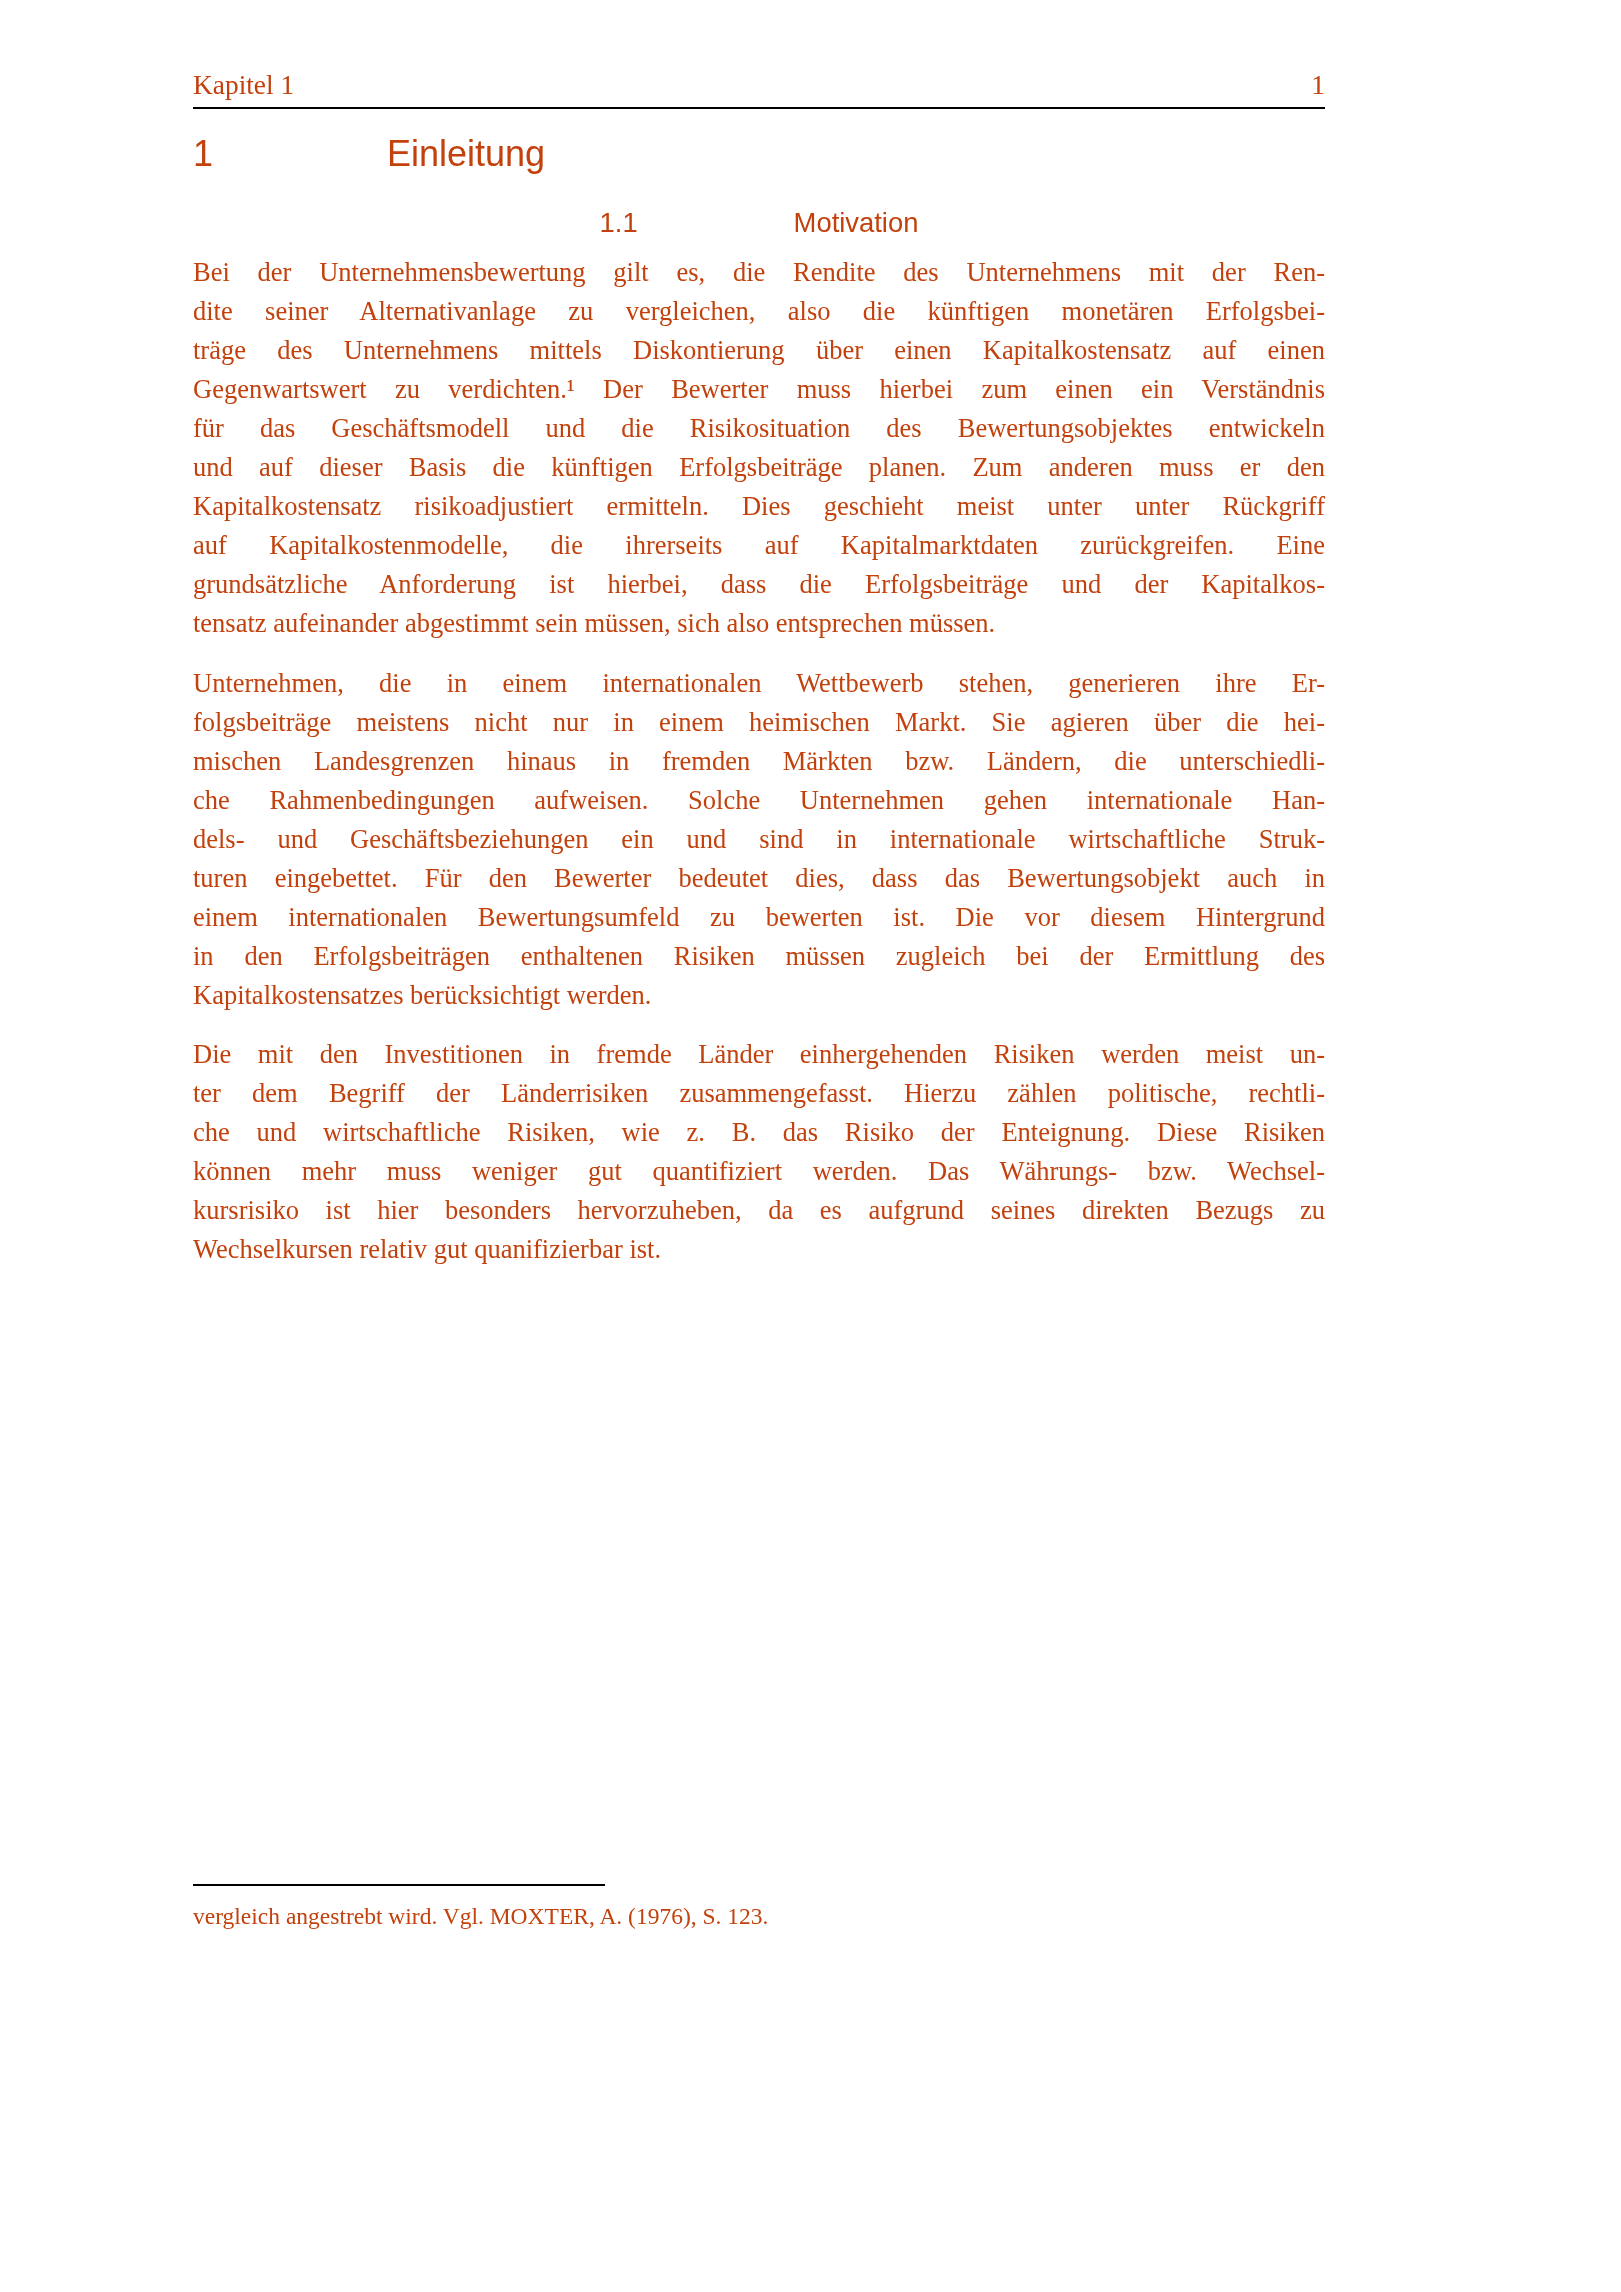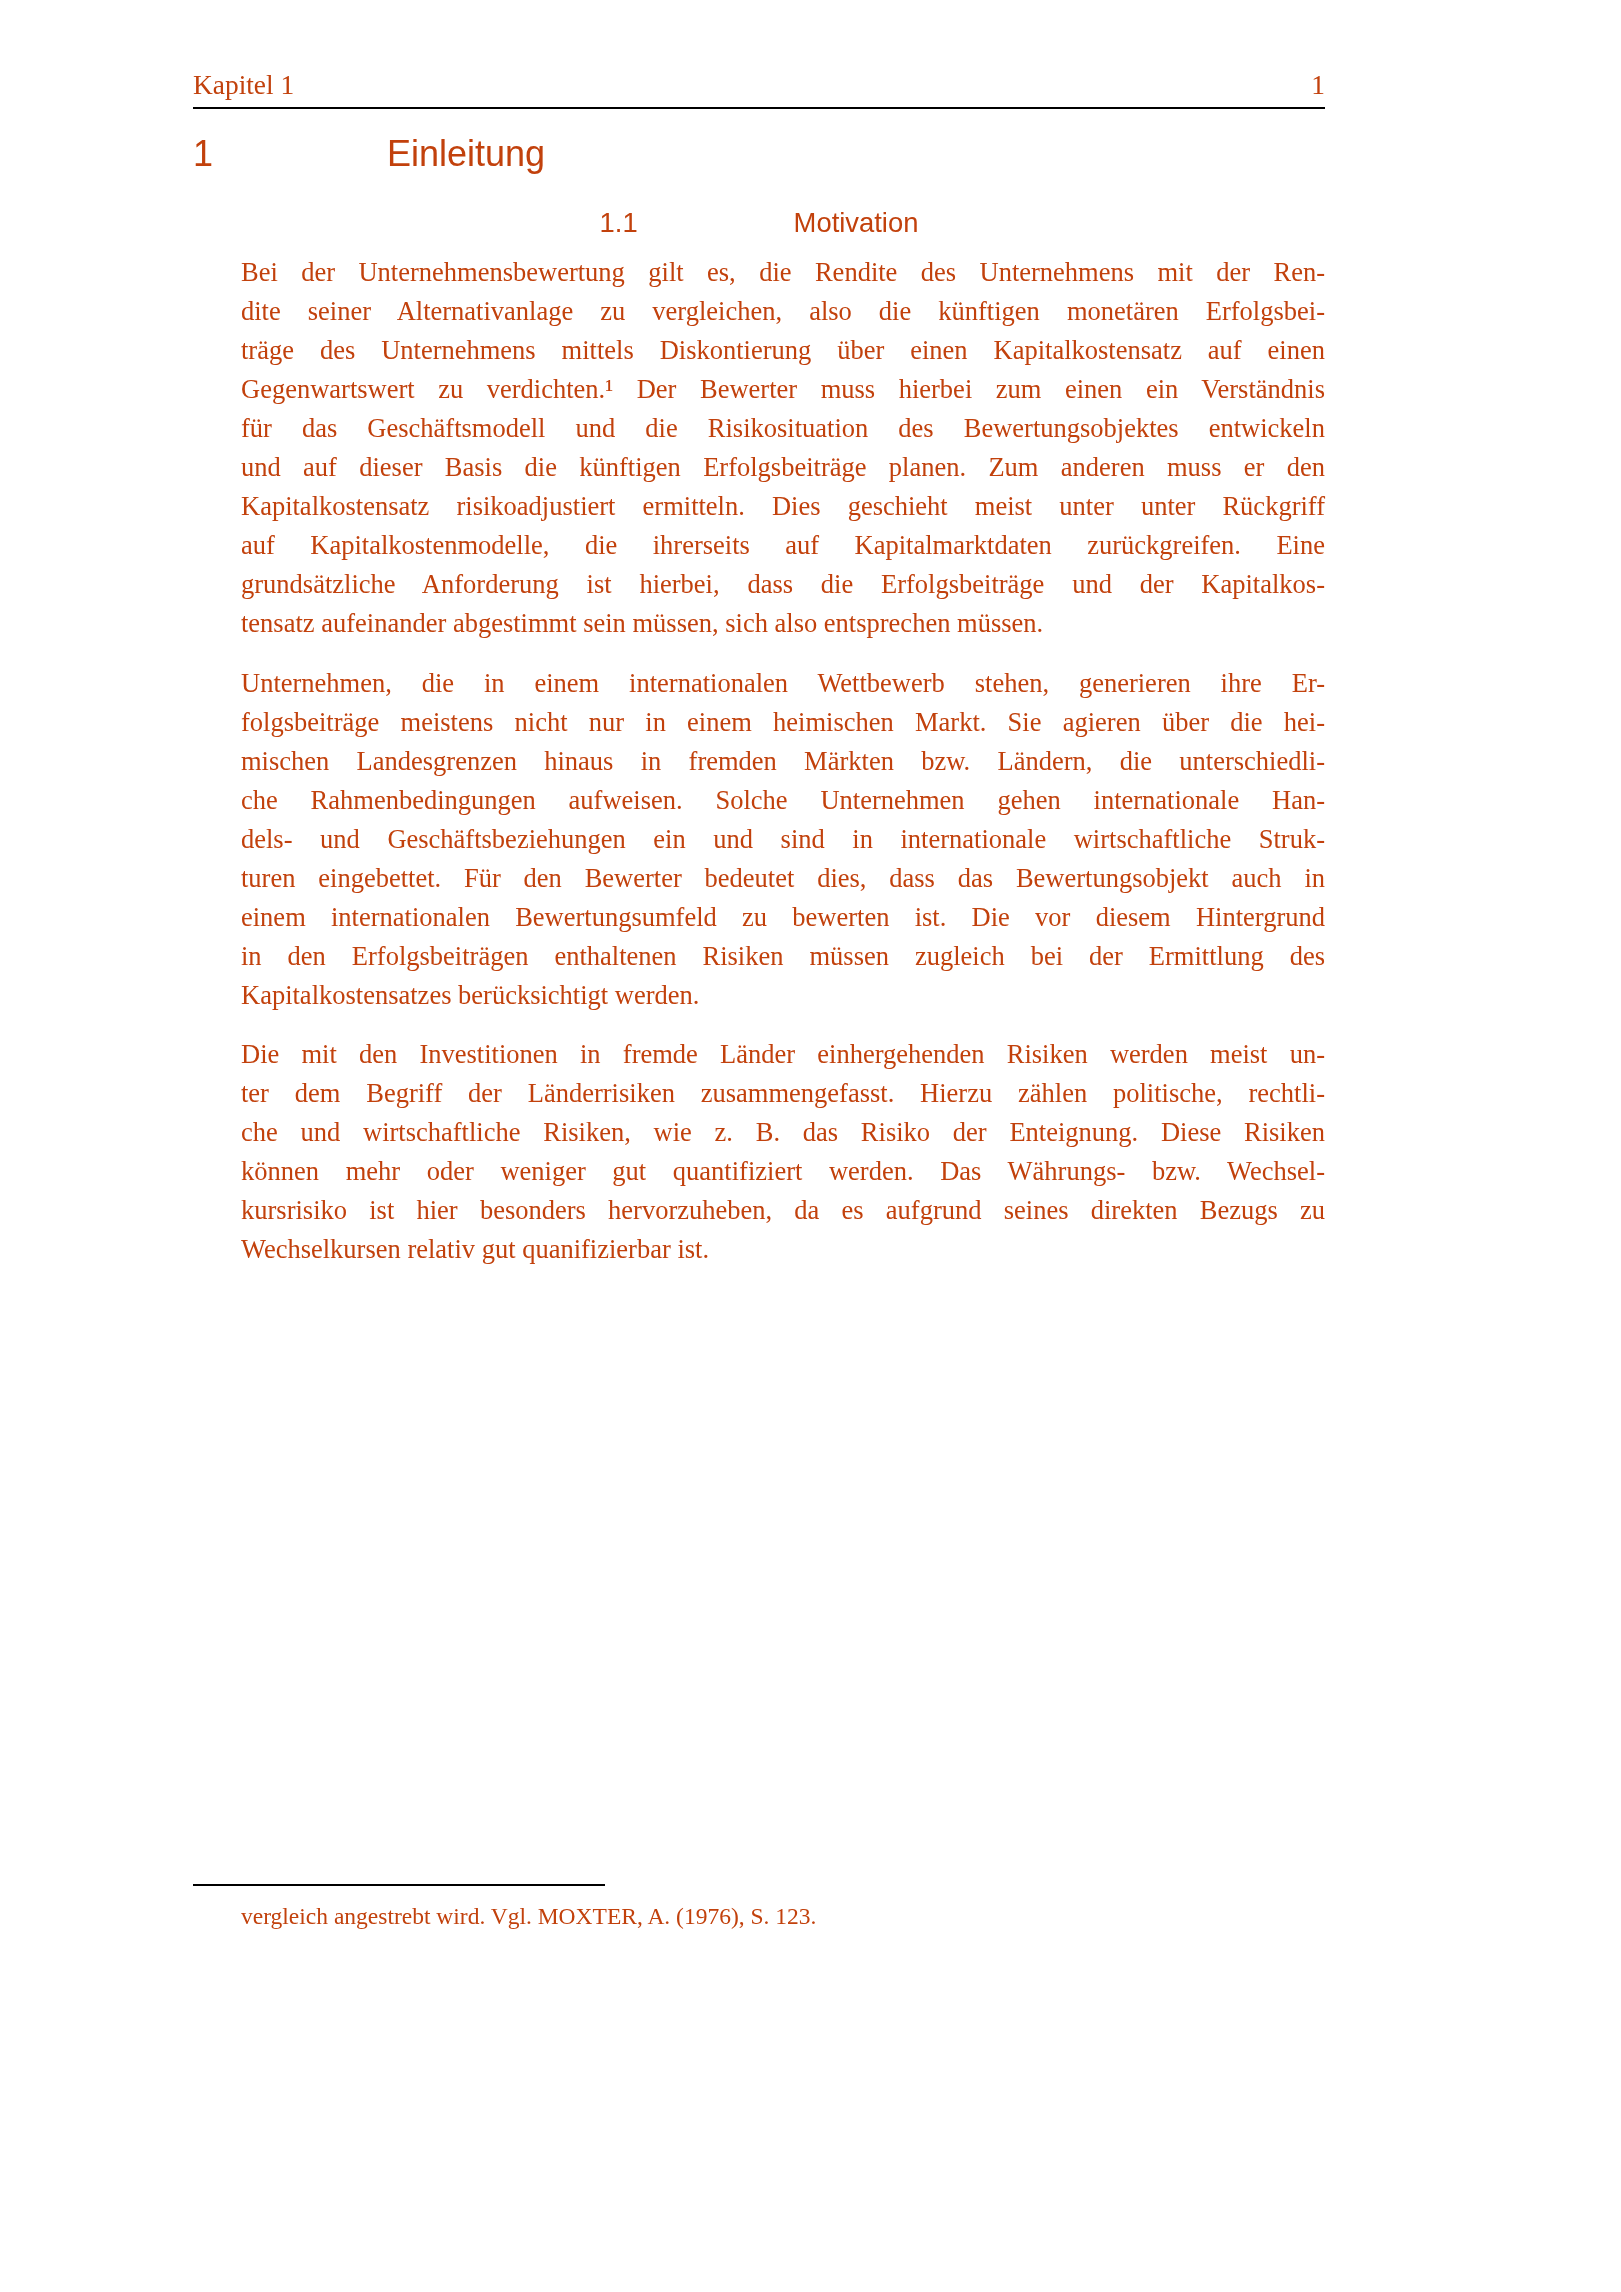--- a/index.html
+++ b/index.html
@@ -70,21 +70,20 @@
     font-size: 26.5px;
     line-height: 39px;
   }
   .para + .para {
     margin-top: 20.6px;
   }
   .ln {
     text-align: justify;
     text-align-last: justify;
     white-space: normal;
-    margin-left: 48px;
   }
   .ln.last {
     text-align-last: left;
   }
   .fn-rule {
     position: absolute;
     top: 1884px;
     left: 0;
     width: 412px;
     height: 0;
@@ -141,21 +140,21 @@
           <div class="ln">dels- und Geschäftsbeziehungen ein und sind in internationale wirtschaftliche Struk-</div>
           <div class="ln">turen eingebettet. Für den Bewerter bedeutet dies, dass das Bewertungsobjekt auch in</div>
           <div class="ln">einem internationalen Bewertungsumfeld zu bewerten ist. Die vor diesem Hintergrund</div>
           <div class="ln">in den Erfolgsbeiträgen enthaltenen Risiken müssen zugleich bei der Ermittlung des</div>
           <div class="ln last">Kapitalkostensatzes berücksichtigt werden.</div>
         </div>
       <div class="para">
           <div class="ln">Die mit den Investitionen in fremde Länder einhergehenden Risiken werden meist un-</div>
           <div class="ln">ter dem Begriff der Länderrisiken zusammengefasst. Hierzu zählen politische, rechtli-</div>
           <div class="ln">che und wirtschaftliche Risiken, wie z. B. das Risiko der Enteignung. Diese Risiken</div>
-          <div class="ln">können mehr oder weniger gut quantifiziert werden. Das Währungs- bzw. Wechsel-</div>
+          <div class="ln">können mehr muss weniger gut quantifiziert werden. Das Währungs- bzw. Wechsel-</div>
           <div class="ln">kursrisiko ist hier besonders hervorzuheben, da es aufgrund seines direkten Bezugs zu</div>
           <div class="ln last">Wechselkursen relativ gut quanifizierbar ist.</div>
         </div>
     </div>
 
     <div class="fn-rule"></div>
 
     <div class="footnote">
         <div class="ln last">vergleich angestrebt wird. Vgl. MOXTER, A. (1976), S. 123.</div>
       </div>

